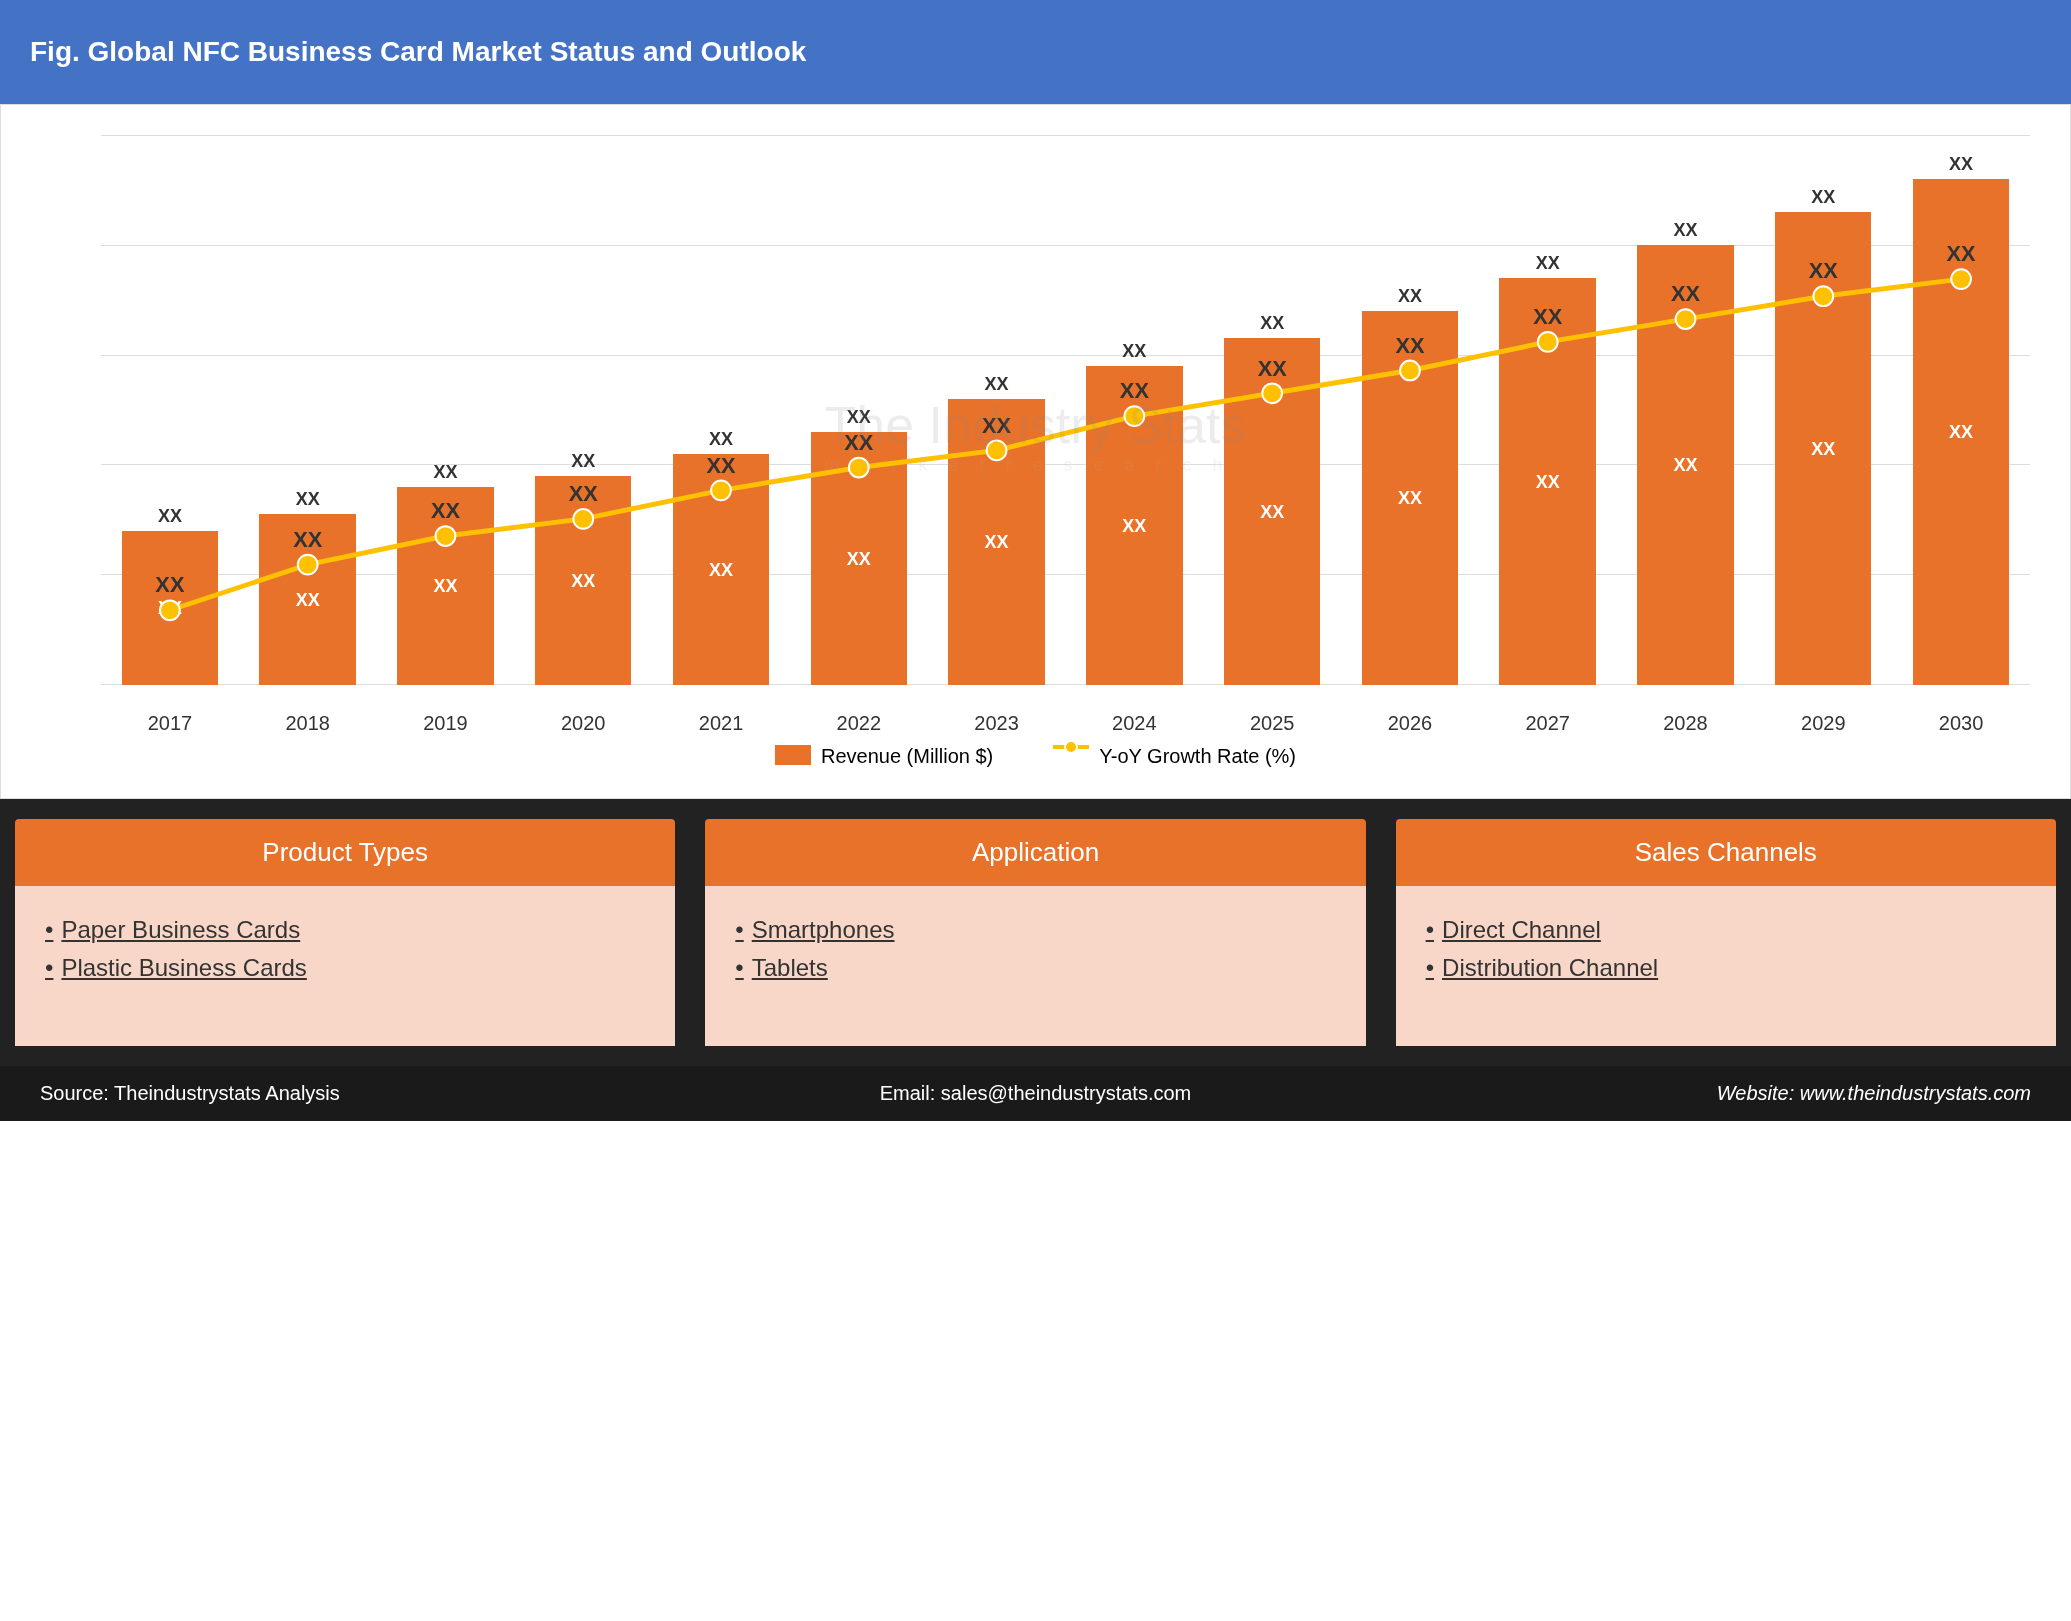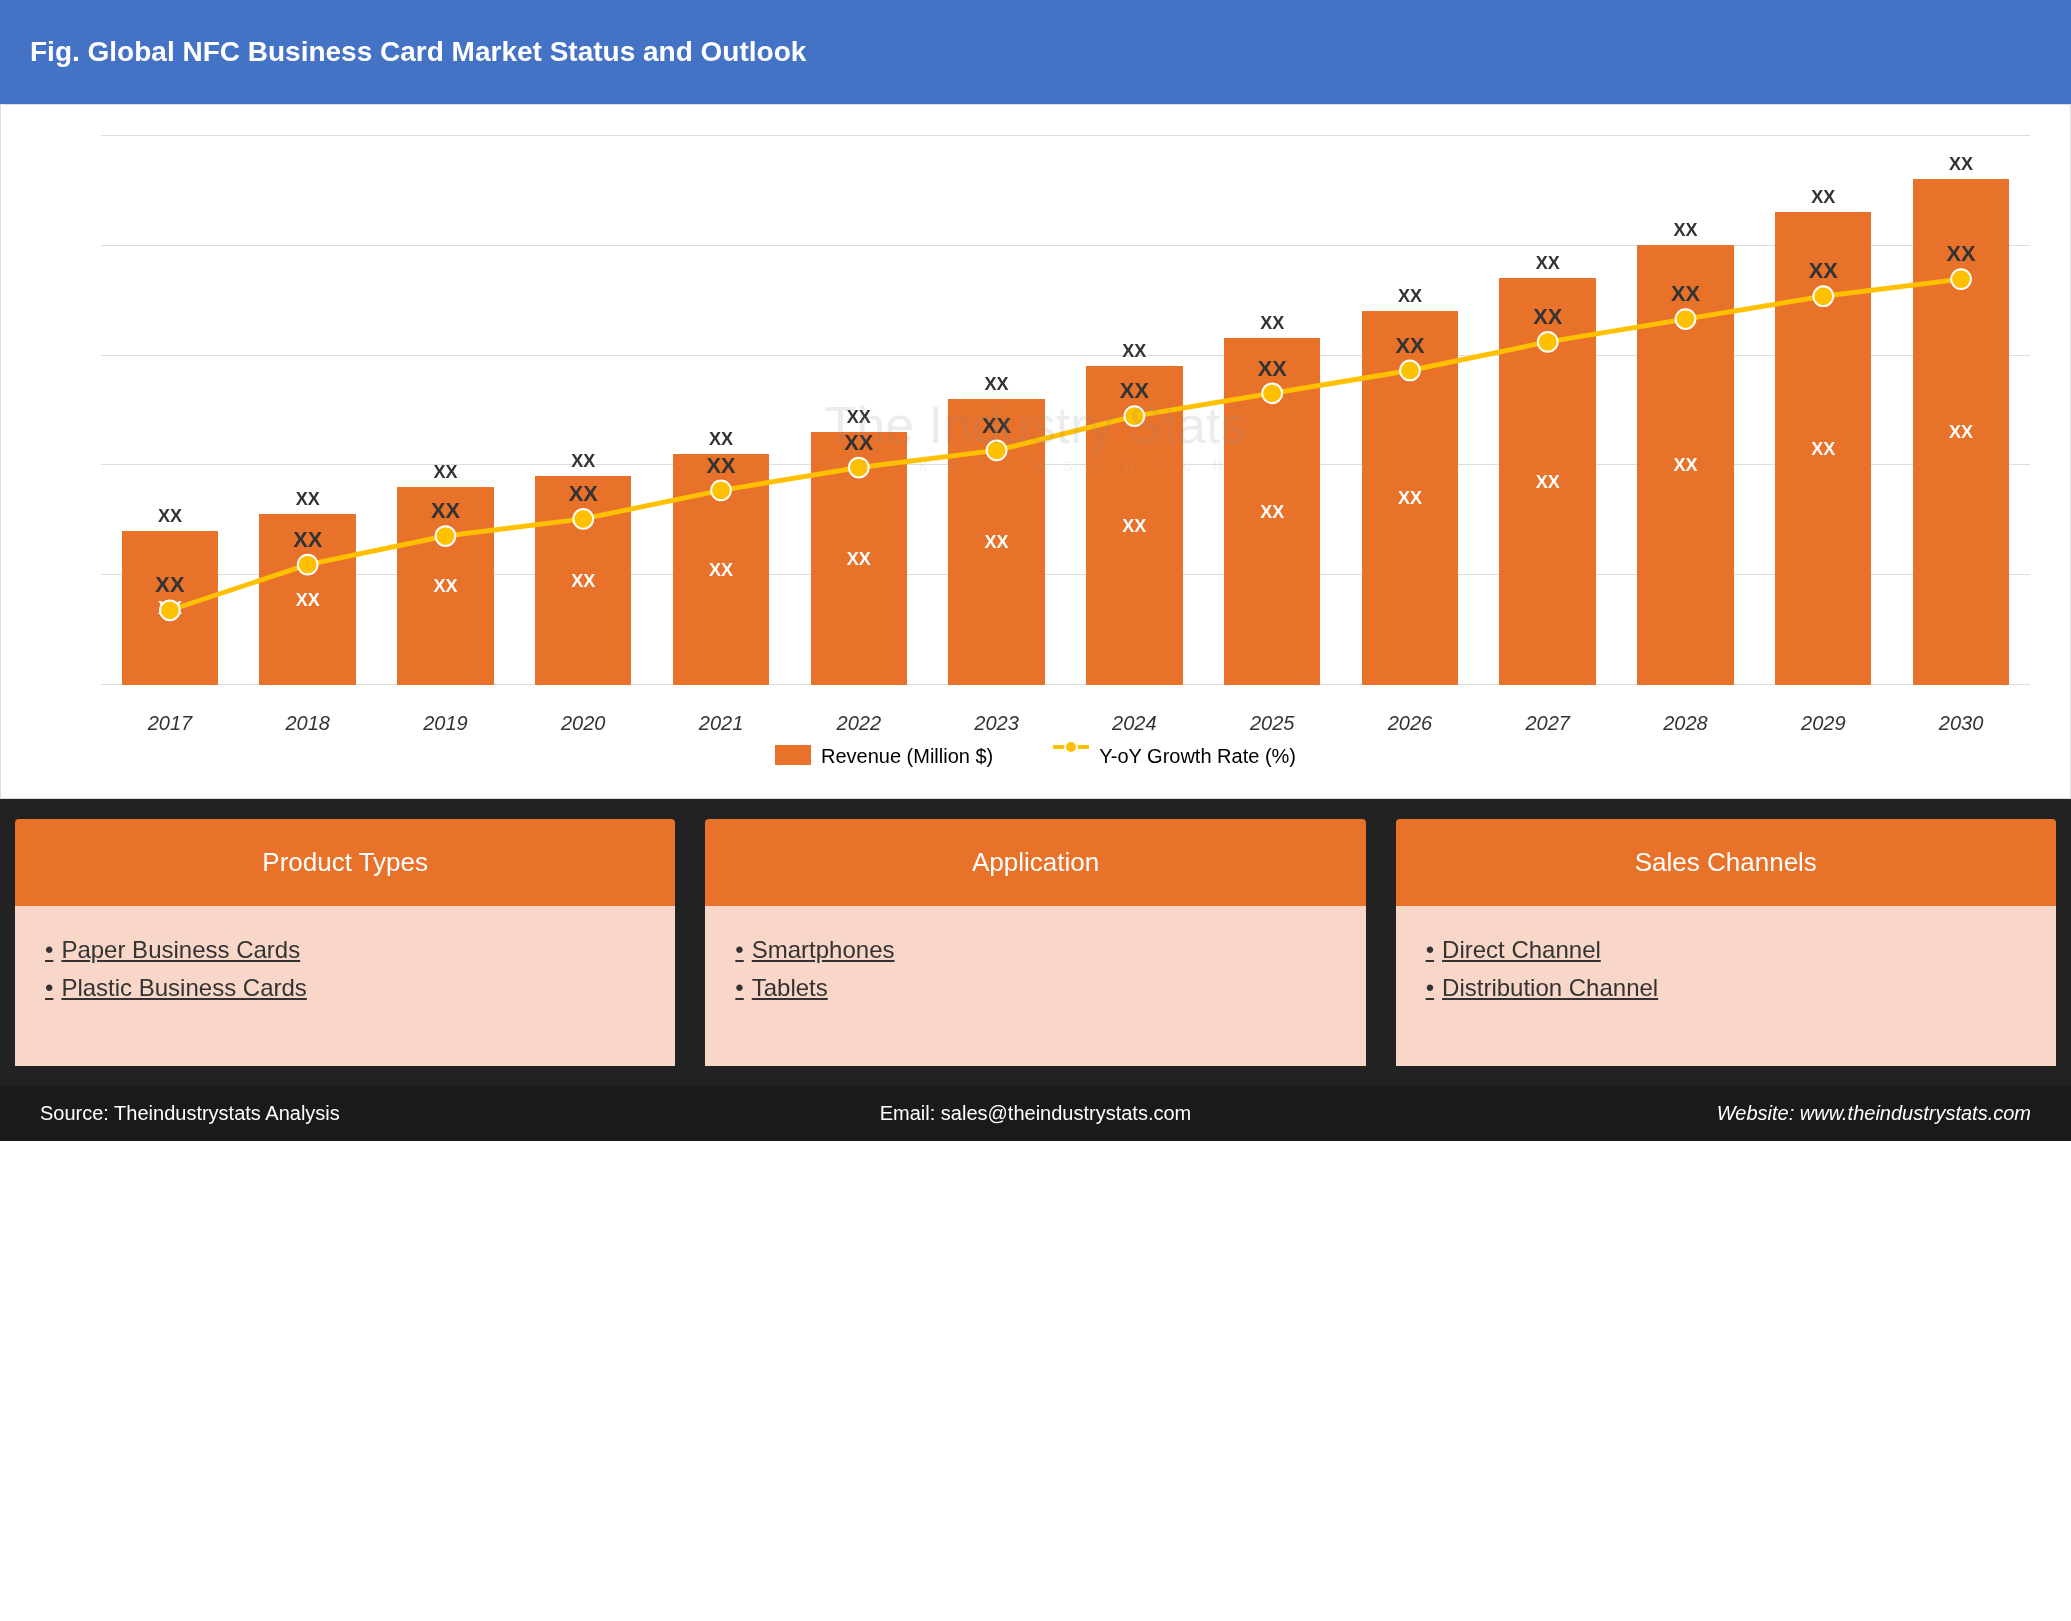--- a/index.html
+++ b/index.html
@@ -97,21 +97,20 @@
       left: 60px;
       right: 0;
       display: flex;
       justify-content: space-around;
     }
     .year-label {
       font-size: 20px;
       color: #333;
       text-align: center;
       flex: 1;
-      font-style: italic;
     }
 
     
     .legend {
       display: flex;
       justify-content: center;
       gap: 60px;
       margin: 10px 0 20px 0;
     }
     .legend-item {
@@ -185,21 +184,21 @@
     .category-card {
       flex: 1;
       margin: 20px 15px;
     }
 
     .category-header {
       background: #E8722A;
       color: #fff;
       font-size: 26px;
       text-align: center;
-      padding: 28px 10px;
+      padding: 18px 10px;
       border-radius: 4px 4px 0 0;
     }
 
     .category-body {
       background: #F8D7C8;
       padding: 30px 20px 30px 30px;
       font-size: 24px;
       color: #333;
       min-height: 160px;
     }

